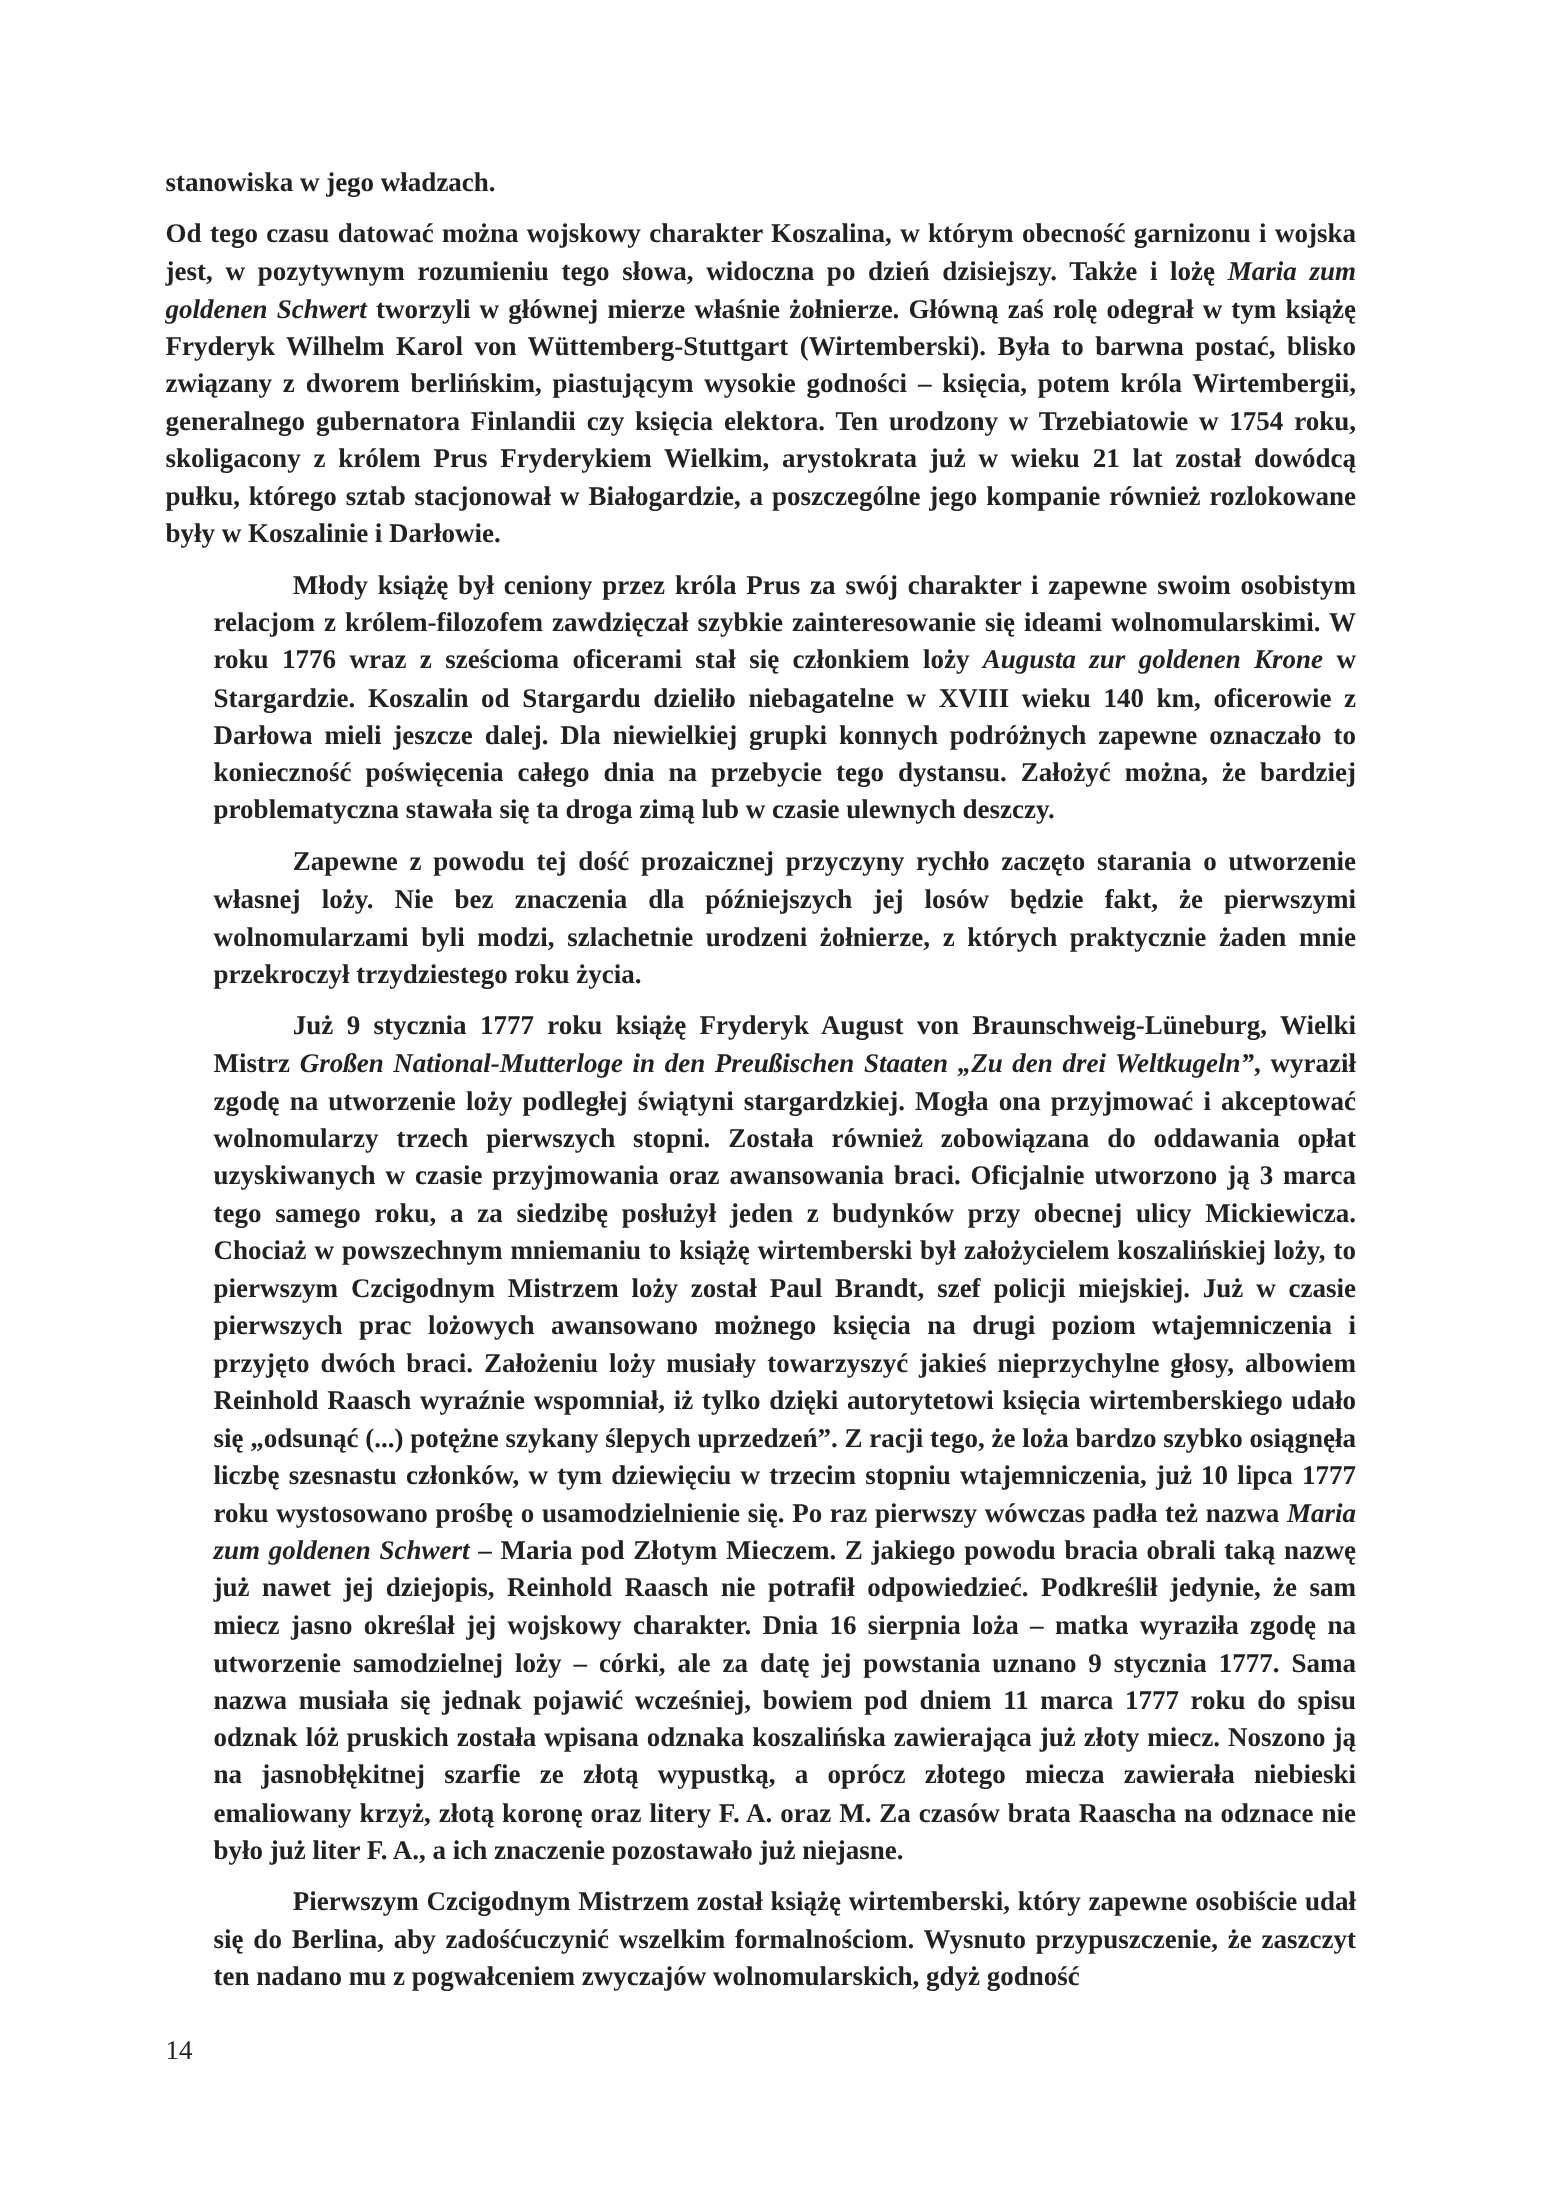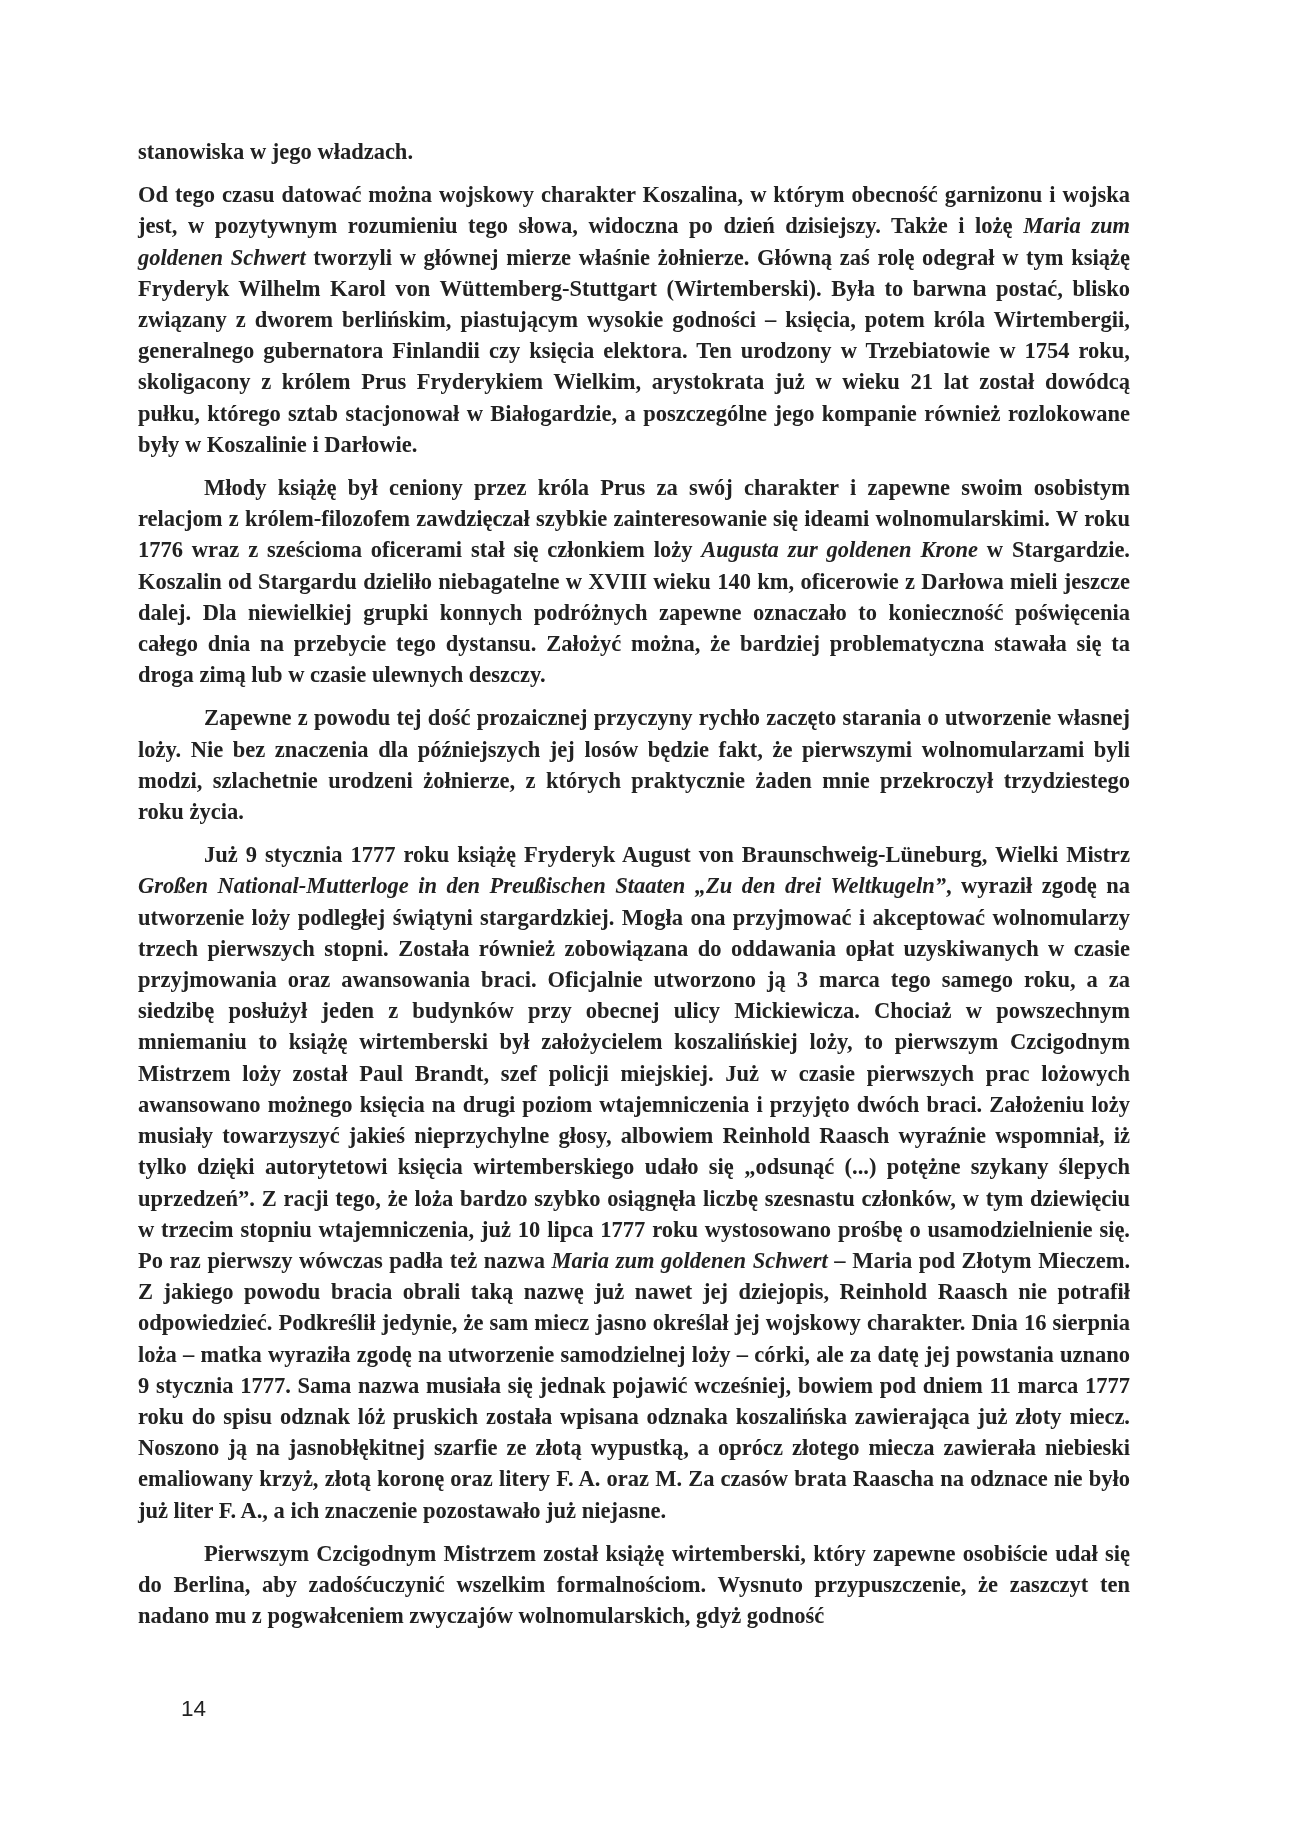--- a/index.html
+++ b/index.html
@@ -13,30 +13,29 @@
     font-size: 22.5px;
     line-height: 31.2px;
     color: #222222;
   }
   .page p {
     margin: 0 0 12px 0;
     text-align: justify;
     text-align-last: left;
     font-weight: bold;
   }
-  .page p.indent { text-indent: 66px; }
+  .page p.indent { text-indent: 66px; margin-left: 40px; }
   .page em { font-style: italic; }
   .page-number {
     position: absolute;
     left: 138px;
     top: 1696px;
-    font-family: Liberation Sans, sans-serif;
+    font-family: Liberation Serif, serif;
     font-size: 22.5px;
     color: #222222;
-    margin-left: 43px;
   }
 </style>
 </head>
 <body>
 
 <div class="page">
   <p>
     <span>stanowiska w jego władzach.</span>
   </p>
   <p>

